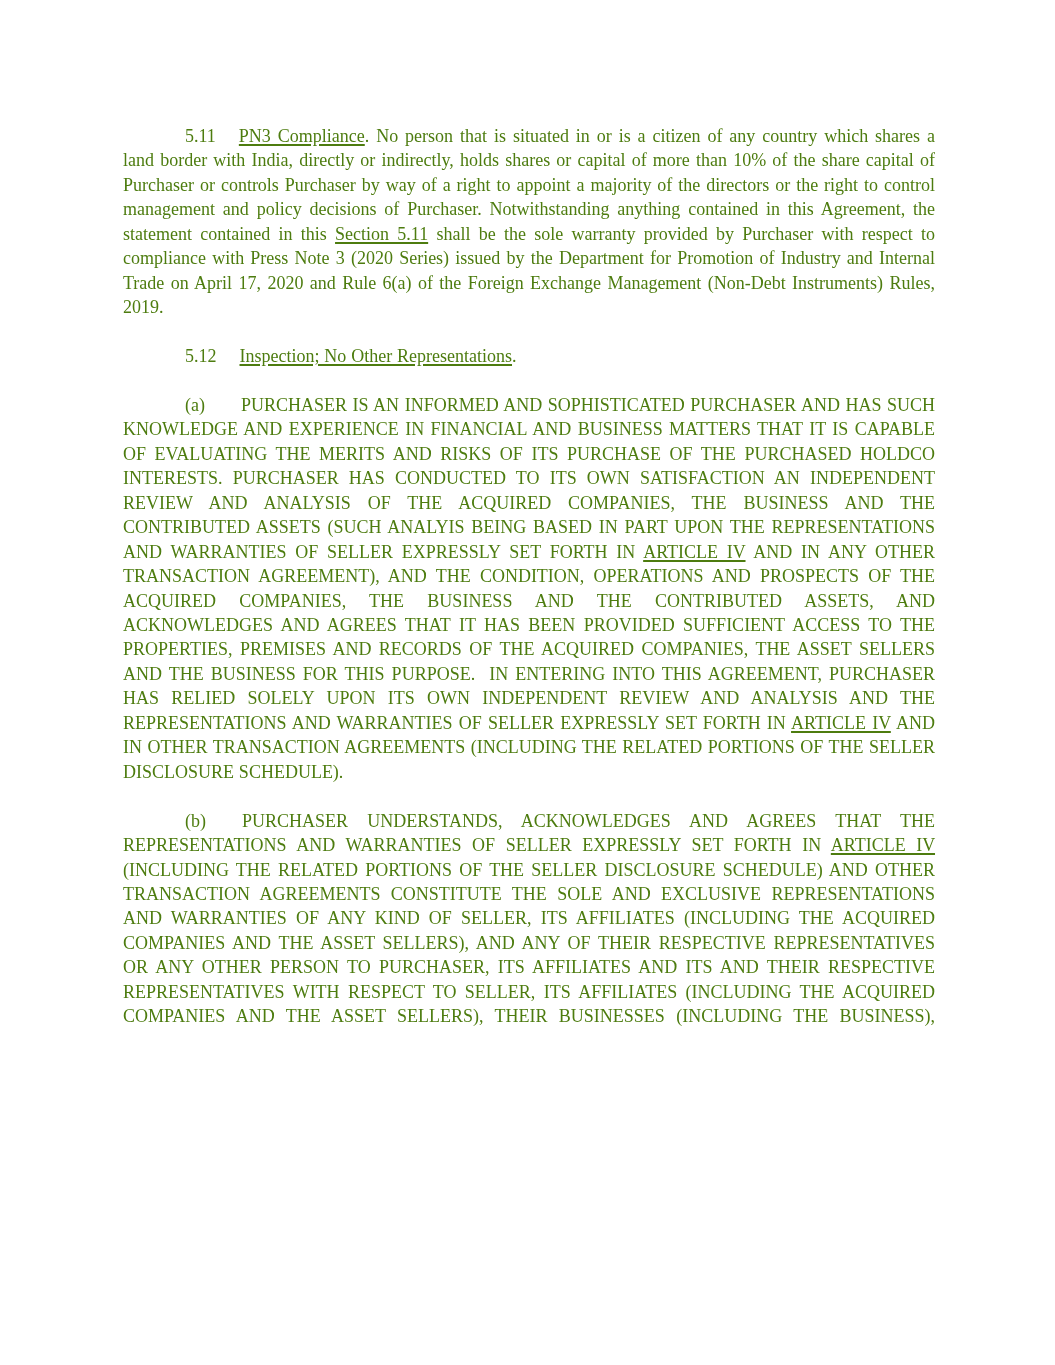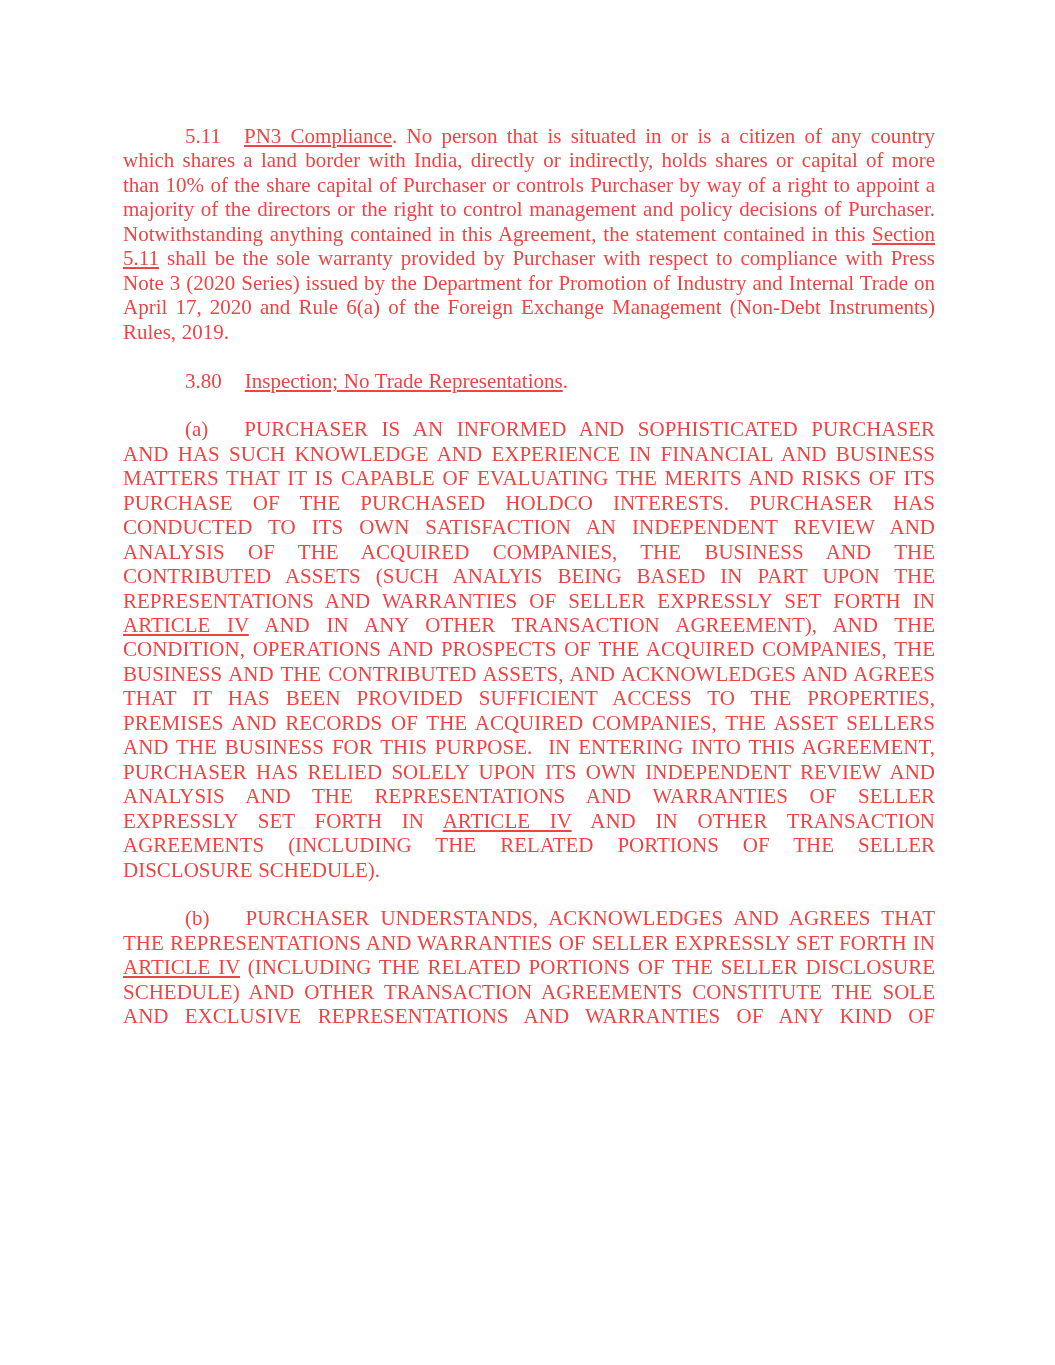--- a/index.html
+++ b/index.html
@@ -6,25 +6,25 @@
     margin: 0;
     padding: 0;
     background: #ffffff;
   }
   .page {
     position: relative;
     width: 1055px;
     height: 1032px;
     box-sizing: border-box;
     background: #ffffff;
-    color: #ef4444;
+    color: #4d7c0f;
     padding: 124px 120px 0 123px;
     overflow: hidden;
     font-family: "Liberation Serif", "DejaVu Serif", serif;
-    font-size: 21px;
+    font-size: 18px;
     line-height: 24.45px;
   }
   .doc-para {
     margin: 0 0 24.45px 0;
     text-align: justify;
     word-spacing: 0.02em;
   }
   .indent-first {
     text-indent: 62px;
   }
@@ -45,17 +45,17 @@
     text-decoration-thickness: 1.5px;
     text-underline-offset: 2px;
   }
 </style>
 </head>
 <body>
 
 <div class="page">
   <div id="doc">
       <p class="doc-para indent-first"><span class="">5.11</span><span class="tab tab-sm"></span><span class="u">PN3 Compliance</span><span class="">. No person that is situated in or is a citizen of any country which shares a land border with India, directly or indirectly, holds shares or capital of more than 10% of the share capital of Purchaser or controls Purchaser by way of a right to appoint a majority of the directors or the right to control management and policy decisions of Purchaser. Notwithstanding anything contained in this Agreement, the statement contained in this </span><span class="u">Section 5.11</span><span class=""> shall be the sole warranty provided by Purchaser with respect to compliance with Press Note 3 (2020 Series) issued by the Department for Promotion of Industry and Internal Trade on April 17, 2020 and Rule 6(a) of the Foreign Exchange Management (Non-Debt Instruments) Rules, 2019.</span></p>
-      <p class="doc-para indent-first"><span class="">3.80</span><span class="tab tab-sm"></span><span class="u">Inspection; No Trade Representations</span><span class="">.</span></p>
+      <p class="doc-para indent-first"><span class="">5.12</span><span class="tab tab-sm"></span><span class="u">Inspection; No Other Representations</span><span class="">.</span></p>
       <p class="doc-para sub-para"><span class="">(a)</span><span class="tab tab-lg"></span><span class="">PURCHASER IS AN INFORMED AND SOPHISTICATED PURCHASER AND HAS SUCH KNOWLEDGE AND EXPERIENCE IN FINANCIAL AND BUSINESS MATTERS THAT IT IS CAPABLE OF EVALUATING THE MERITS AND RISKS OF ITS PURCHASE OF THE PURCHASED HOLDCO INTERESTS. PURCHASER HAS CONDUCTED TO ITS OWN SATISFACTION AN INDEPENDENT REVIEW AND ANALYSIS OF THE ACQUIRED COMPANIES, THE BUSINESS AND THE CONTRIBUTED ASSETS (SUCH ANALYIS BEING BASED IN PART UPON THE REPRESENTATIONS AND WARRANTIES OF SELLER EXPRESSLY SET FORTH IN </span><span class="u">ARTICLE IV</span><span class=""> AND IN ANY OTHER TRANSACTION AGREEMENT), AND THE CONDITION, OPERATIONS AND PROSPECTS OF THE ACQUIRED COMPANIES, THE BUSINESS AND THE CONTRIBUTED ASSETS, AND ACKNOWLEDGES AND AGREES THAT IT HAS BEEN PROVIDED SUFFICIENT ACCESS TO THE PROPERTIES, PREMISES AND RECORDS OF THE ACQUIRED COMPANIES, THE ASSET SELLERS AND THE BUSINESS FOR THIS PURPOSE.&nbsp; IN ENTERING INTO THIS AGREEMENT, PURCHASER HAS RELIED SOLELY UPON ITS OWN INDEPENDENT REVIEW AND ANALYSIS AND THE REPRESENTATIONS AND WARRANTIES OF SELLER EXPRESSLY SET FORTH IN </span><span class="u">ARTICLE IV</span><span class=""> AND IN OTHER TRANSACTION AGREEMENTS (INCLUDING THE RELATED PORTIONS OF THE SELLER DISCLOSURE SCHEDULE).</span></p>
       <p class="doc-para sub-para justify-last"><span class="">(b)</span><span class="tab tab-lg"></span><span class="">PURCHASER UNDERSTANDS, ACKNOWLEDGES AND AGREES THAT THE REPRESENTATIONS AND WARRANTIES OF SELLER EXPRESSLY SET FORTH IN </span><span class="u">ARTICLE IV</span><span class=""> (INCLUDING THE RELATED PORTIONS OF THE SELLER DISCLOSURE SCHEDULE) AND OTHER TRANSACTION AGREEMENTS CONSTITUTE THE SOLE AND EXCLUSIVE REPRESENTATIONS AND WARRANTIES OF ANY KIND OF SELLER, ITS AFFILIATES (INCLUDING THE ACQUIRED COMPANIES AND THE ASSET SELLERS), AND ANY OF THEIR RESPECTIVE REPRESENTATIVES OR ANY OTHER PERSON TO PURCHASER, ITS AFFILIATES AND ITS AND THEIR RESPECTIVE REPRESENTATIVES WITH RESPECT TO SELLER, ITS AFFILIATES (INCLUDING THE ACQUIRED COMPANIES AND THE ASSET SELLERS), THEIR BUSINESSES (INCLUDING THE BUSINESS), OPERATIONS, ASSETS (INCLUDING THE CONTRIBUTED ASSETS), LIABILITIES, FINANCIAL CONDITION, RESULTS OF OPERATIONS, FUTURE OPERATING OR FINANCIAL RESULTS, ESTIMATES, PROJECTIONS, FORECASTS, PLANS OR PROSPECTS (INCLUDING THE REASONABLENESS OF THE ASSUMPTIONS UNDERLYING SUCH ESTIMATES, PROJECTIONS,</span></p>
     </div>
 </div>
 
 </body></html>

